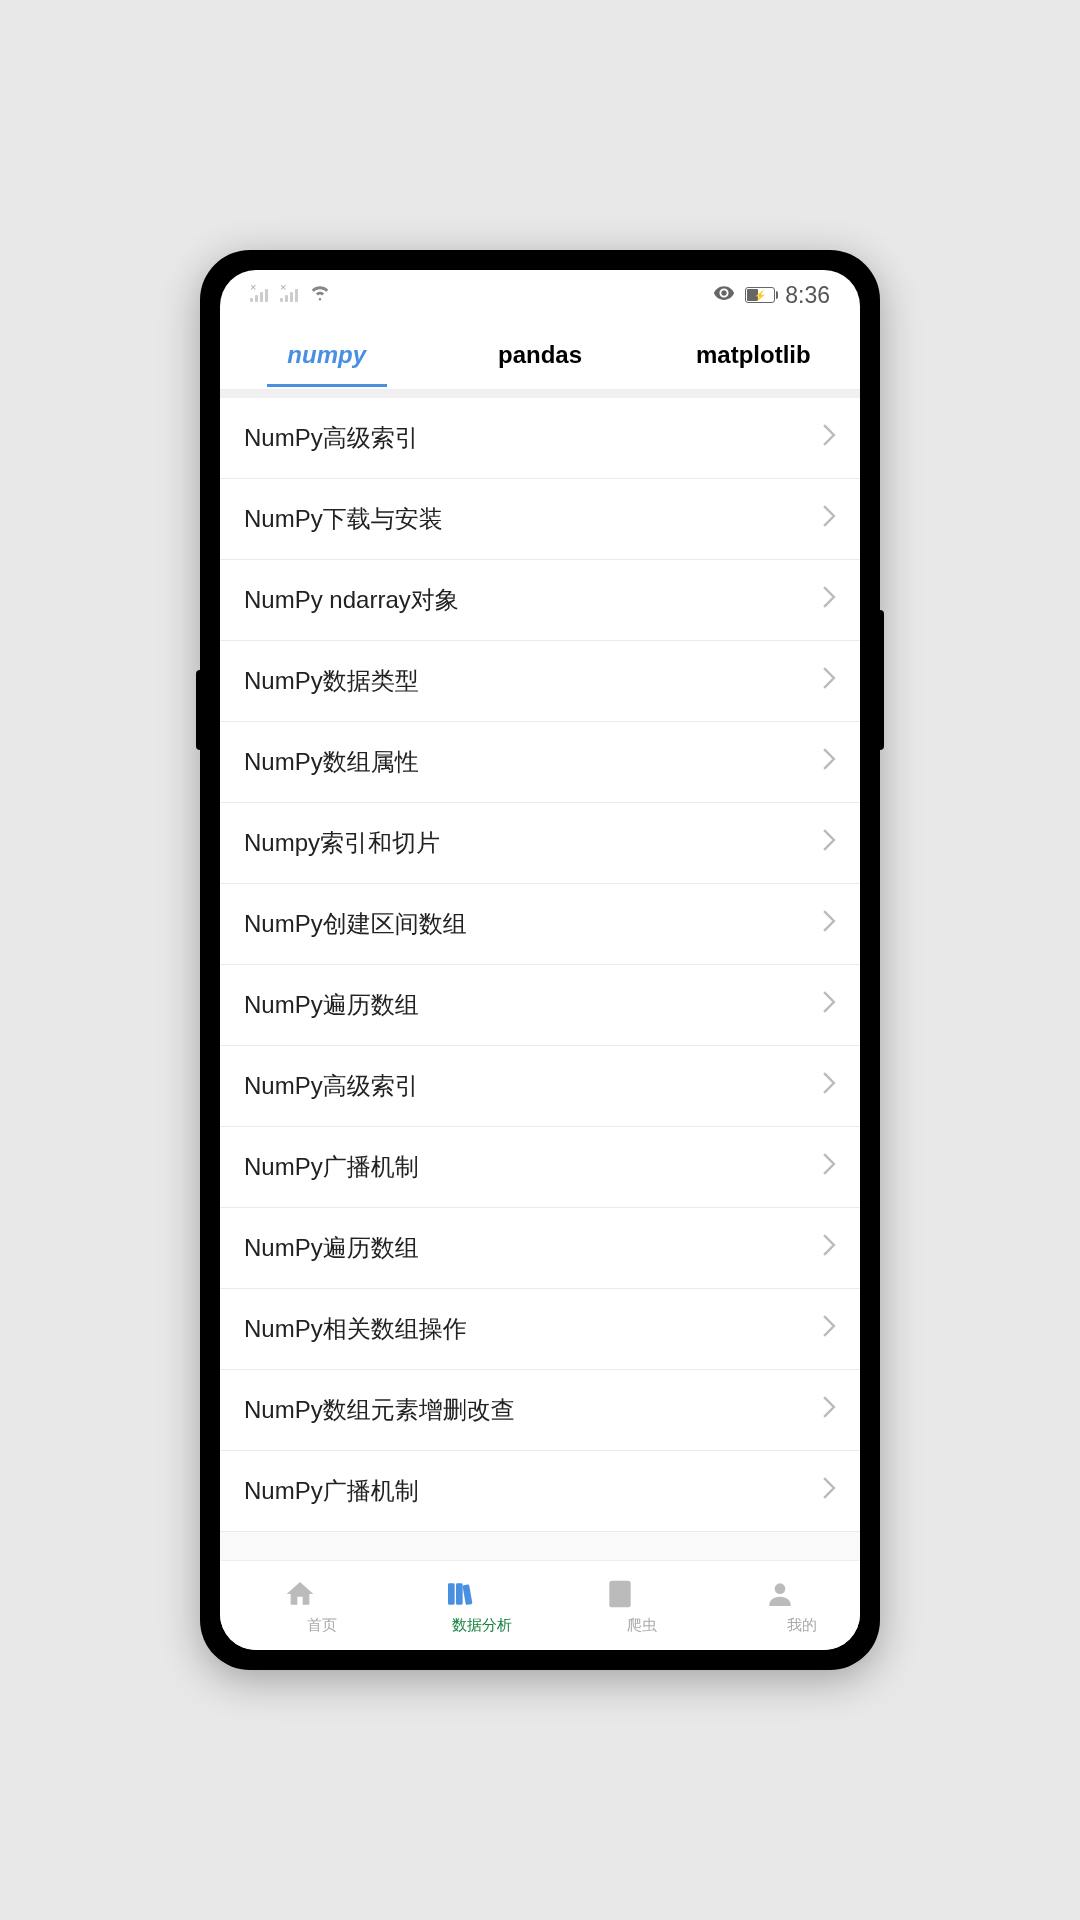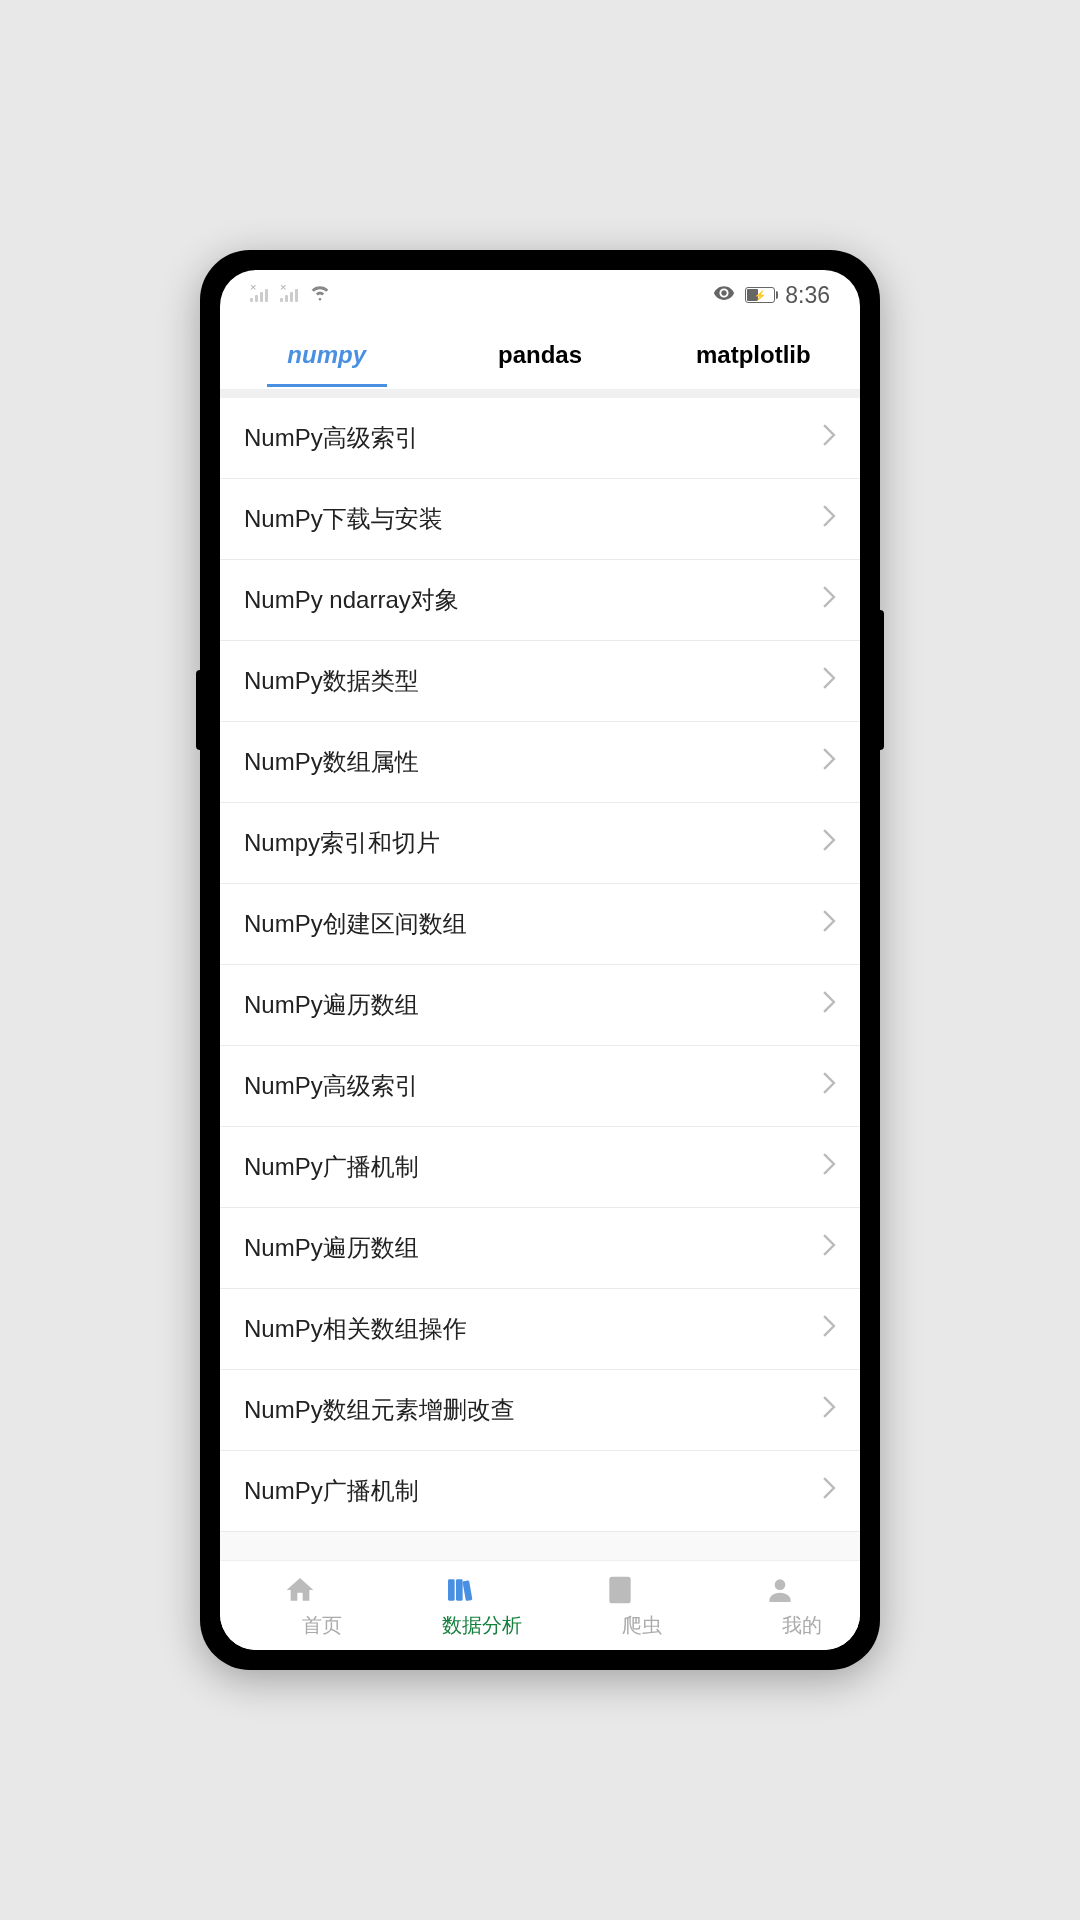--- a/index.html
+++ b/index.html
@@ -233,21 +233,21 @@
       height: 36px;
       display: flex;
       align-items: center;
       justify-content: center;
     }
     .nav-icon svg {
       width: 32px;
       height: 32px;
     }
     .nav-label {
-      font-size: 20px;
+      font-size: 15px;
       margin-left: 44px;
     }
   </style>
 </head>
 <body>
 
 <div class="phone-frame">
   <div class="screen">
 
     <div class="status-bar">

